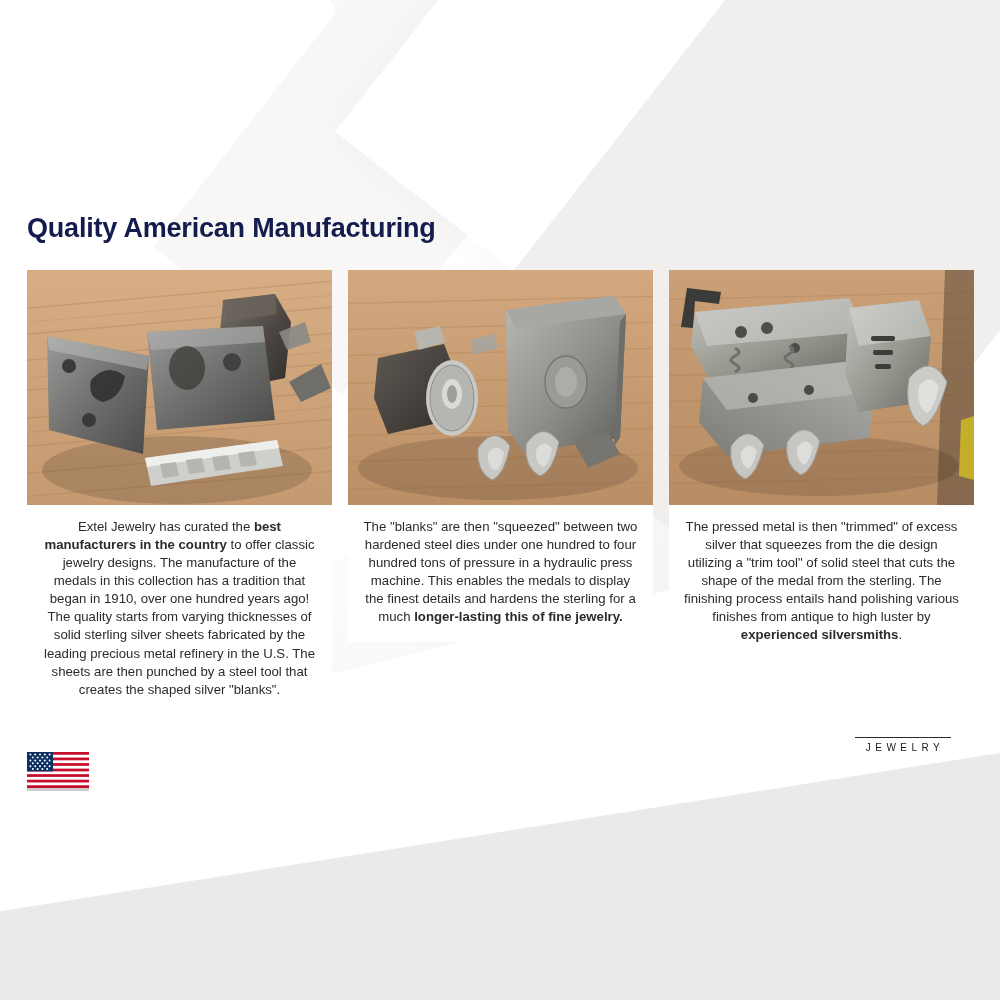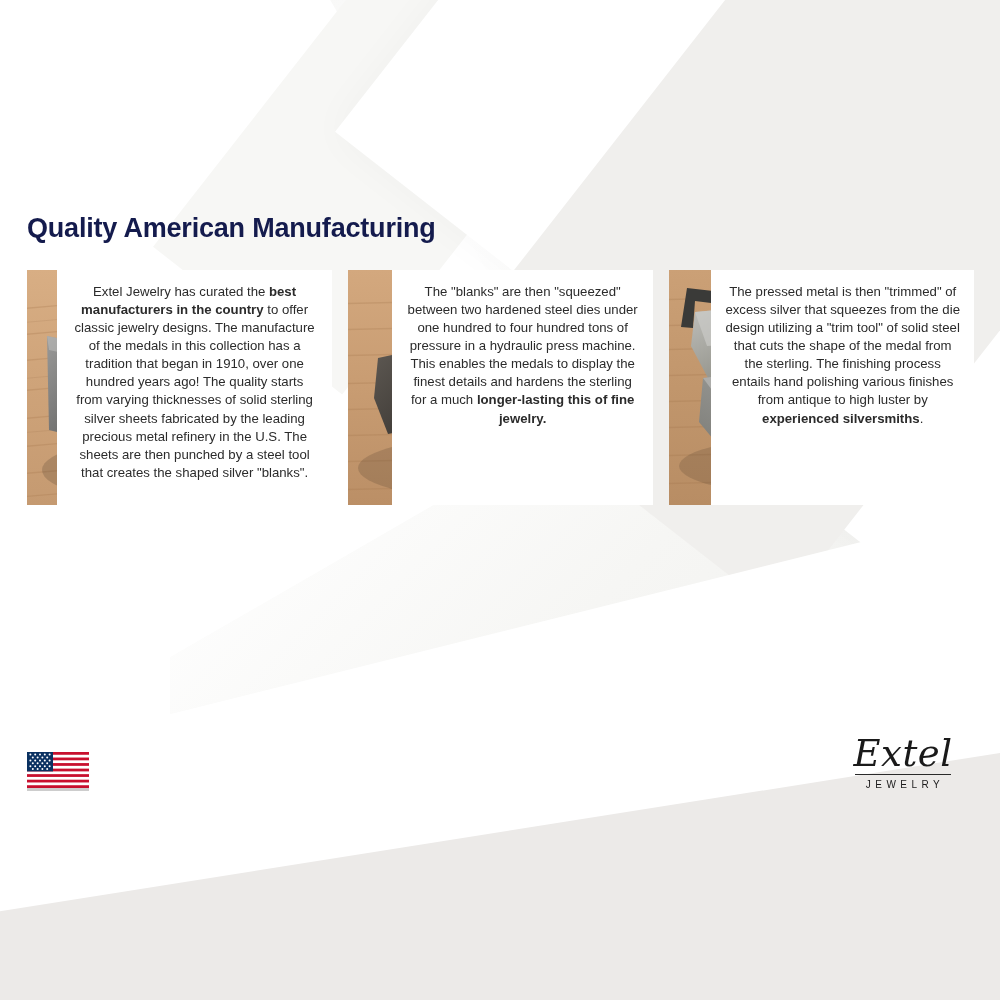--- a/index.html
+++ b/index.html
@@ -85,20 +85,21 @@
     top: 270px;
     left: 27px;
     width: 946px;
     display: flex;
     gap: 16px;
     align-items: flex-start;
   }
   .col {
     width: 305px;
     display: flex;
+    flex-direction: column;
   }
   .photo {
     width: 305px;
     height: 235px;
     overflow: hidden;
     position: relative;
     background: #c49a6c;
   }
   .photo svg { display: block; }
   .caption {
@@ -409,19 +410,18 @@
               <circle cx="20.2" cy="17.1" r="1"></circle>
           </g>
           <g fill="#9b9b9b" opacity="0.5">
             <rect x="0" y="36" width="62" height="3"></rect>
           </g>
         </g>
       </svg>
     </div>
 
     <div class="brand">
-      <div class="brand-name">Extel</div>
       <div class="brand-rule"></div>
       <div class="brand-sub">JEWELRY</div>
     </div>
 
   </div>
 </div>
 
 </body></html>

